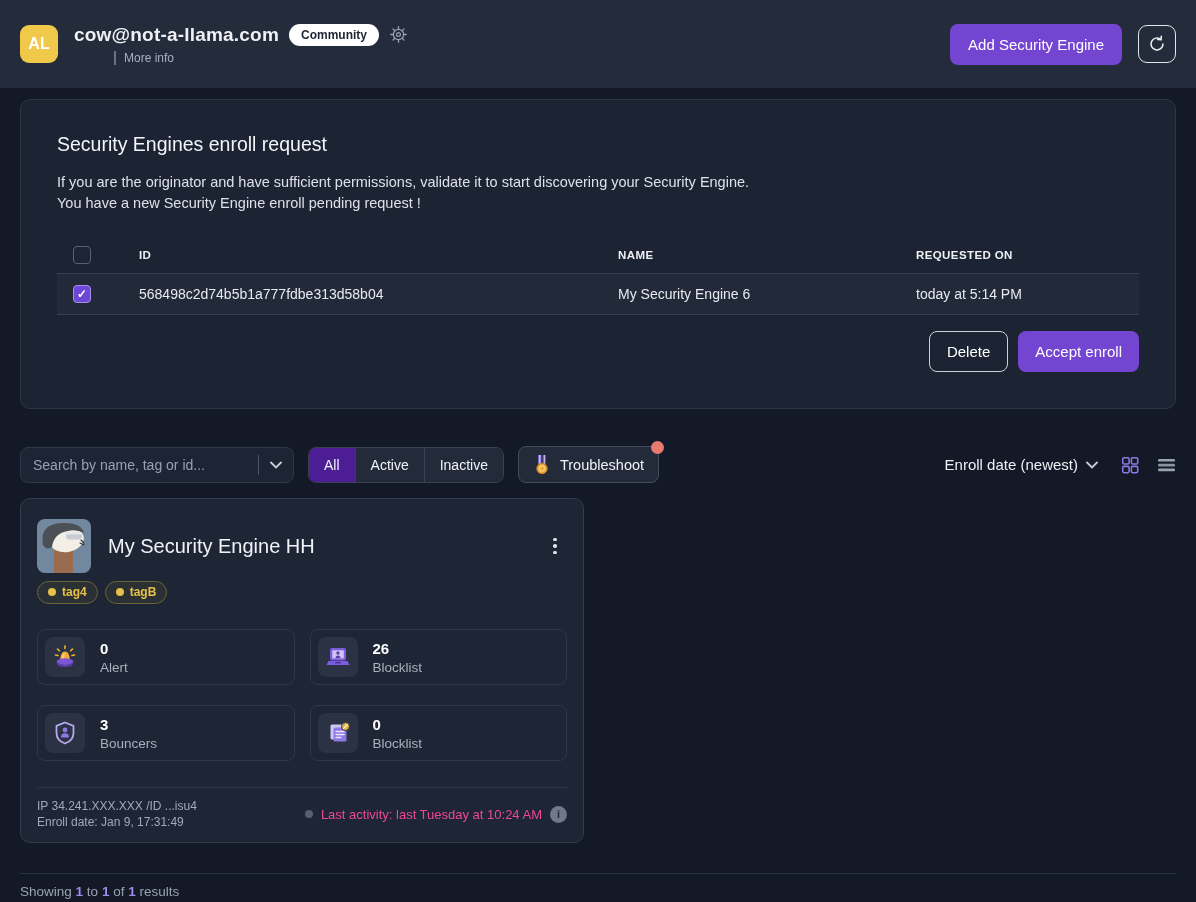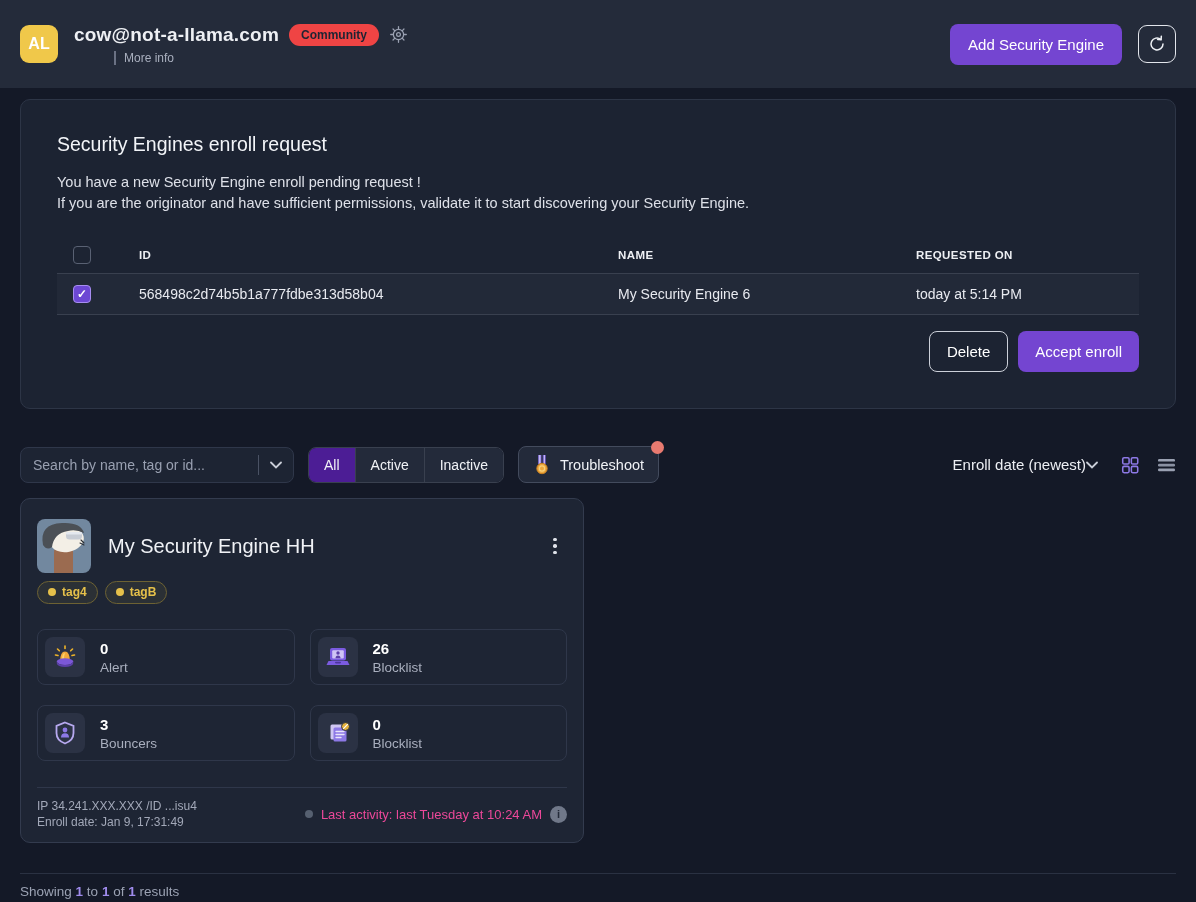--- a/index.html
+++ b/index.html
@@ -17,21 +17,21 @@
   }
   .avatar {
     width:38px; height:38px; border-radius:9px; background:#f0c84a;
     color:#fff; font-weight:bold; font-size:16px;
     display:flex; align-items:center; justify-content:center; flex:0 0 auto;
   }
   .id-block { margin-left:16px; }
   .id-row1 { display:flex; align-items:center; gap:10px; }
   .email { font-size:19px; font-weight:bold; letter-spacing:.2px; }
   .plan-badge {
-    background:#ef4444; color:#1d2433; font-size:12px; font-weight:bold;
+    background:#ffffff; color:#1d2433; font-size:12px; font-weight:bold;
     padding:4px 12px; border-radius:999px;
   }
   .id-row2 { margin-top:5px; display:flex; align-items:center;padding-left:40px; }
   .vbar { width:2px; height:14px; background:#6b7284; margin-right:8px; }
   .more-info { font-size:12px; color:#a9afbe; cursor:pointer; }
   .spacer { flex:1; }
   .btn {
     border:none; border-radius:8px; font-size:15px; cursor:pointer;
     font-family:"Liberation Sans", sans-serif; color:#fff;
   }
@@ -99,21 +99,21 @@
     position:relative; margin-left:14px; height:37px; padding:0 14px;
     display:flex; align-items:center; gap:9px;
     background:#232a3a; border:1px solid #434b5d; border-radius:8px;
     color:#f0f2f6; font-size:14.5px; cursor:pointer;
     font-family:"Liberation Sans", sans-serif;
   }
   .alert-dot {
     position:absolute; top:-6px; right:-6px; width:13px; height:13px;
     border-radius:50%; background:#e87a70;
   }
-  .sort { margin-left:auto; display:flex; align-items:center; font-size:15px; color:#edeff4; cursor:pointer; }
+  .sort { margin-left:auto; display:flex; align-items:center; gap:8px; font-size:15px; color:#edeff4; cursor:pointer; }
   .view-grid { margin-left:22px; cursor:pointer; display:flex; }
   .view-list { margin-left:17px; cursor:pointer; display:flex; }
   
   .engine-card {
     margin-top:15px; width:564px; background:#1e2534;
     border:1px solid #333b4e; border-radius:10px; padding:20px 16px 12px;
   }
   .ec-head { display:flex; align-items:center; }
   .ec-avatar { width:54px; height:54px; border-radius:8px; overflow:hidden; flex:0 0 auto; }
   .ec-title { margin-left:17px; font-size:20px; color:#f0f2f6; flex:1; }
@@ -198,22 +198,22 @@
       </svg>
     </span>
   </button>
 </div>
 
 <div class="main">
 
   <div class="enroll-card">
     <div class="enroll-title">Security Engines enroll request</div>
     <div class="enroll-text">
+      <div>If you are the originator and have sufficient permissions, validate it to start discovering your Security Engine.</div>
       <div>You have a new Security Engine enroll pending request !</div>
-      <div>If you are the originator and have sufficient permissions, validate it to start discovering your Security Engine.</div>
     </div>
     <div class="etable">
       <div class="trow thead">
         <div class="col-check">
             <span class="cb"></span>
           </div>
         <div class="col-id th">ID</div>
         <div class="col-name th">NAME</div>
         <div class="col-req th">REQUESTED ON</div>
       </div>

